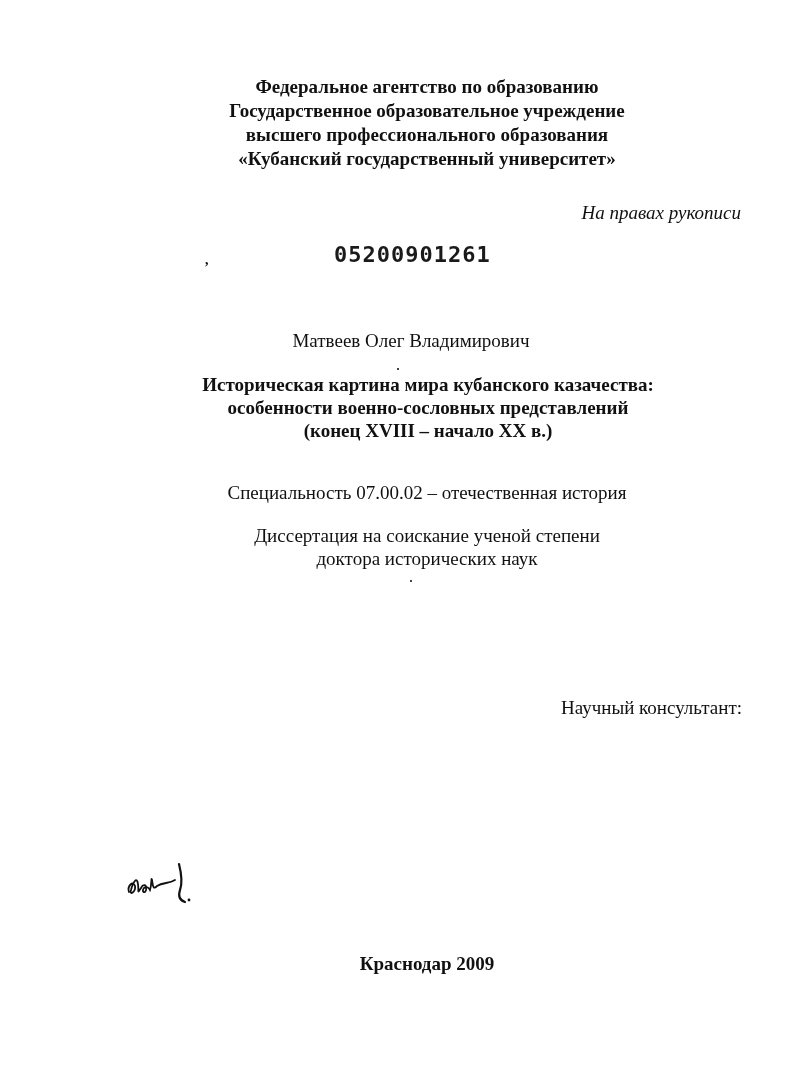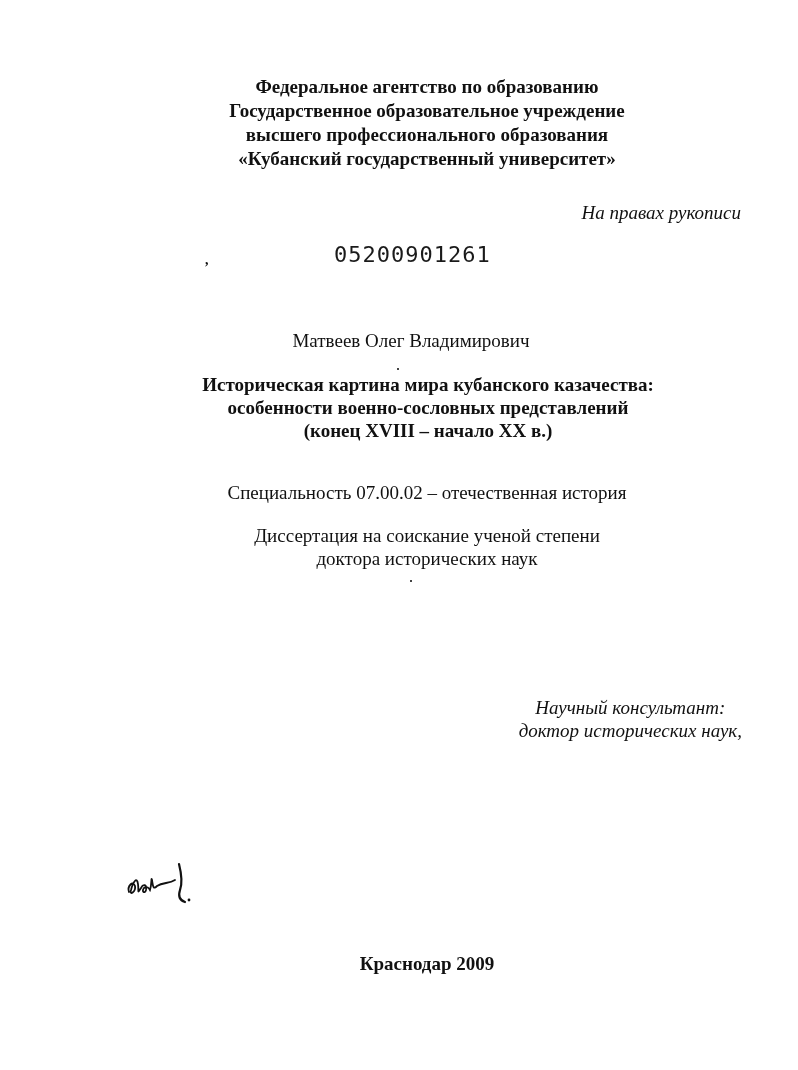--- a/index.html
+++ b/index.html
@@ -39,21 +39,21 @@
     .stamp-dot {
       top: 252px;
       left: 205px;
       font-size: 14px;
       font-weight: bold;
     }
     .code {
       top: 242px;
       left: 334px;
       font-family: "DejaVu Sans Mono", "Liberation Mono", monospace;
-      font-weight: normal;
+      font-weight: bold;
       font-size: 22px;
       letter-spacing: 1px;
       color: #1a1a1a;
     }
     .author {
       top: 330px;
       left: 12px;
       font-size: 19px;
     }
     .title {
@@ -70,24 +70,23 @@
     }
     .diss {
       top: 524px;
       left: 28px;
       font-size: 19px;
       line-height: 23px;
     }
     .consultant {
       top: 696px;
       right: 56px;
-      text-align: center;
+      text-align: left;
       font-size: 19px;
       line-height: 23px;
-      font-style: italic;
     }
     .signature {
       top: 858px;
       left: 125px;
       width: 80px;
       height: 50px;
     }
     .city {
       top: 953px;
       left: 28px;
@@ -123,21 +122,20 @@
 <div class="center-block spec">Специальность 07.00.02 – отечественная история</div>
 
 <div class="center-block diss">
   <div>Диссертация на соискание ученой степени</div>
   <div>доктора исторических наук</div>
 </div>
 <div class="abs speck" style="top:580px; left:410px;"></div>
 
 <div class="abs consultant">
   <div>Научный консультант:</div>
-  <div>доктор исторических наук,</div>
 </div>
 
 <div class="abs signature">
   <svg width="80" height="50" viewBox="0 0 80 50">
     <path d="M4 34 C2 28, 8 22, 10 28 C11 34, 4 38, 6 32 C8 24, 12 18, 13 26 C14 34, 12 36, 16 30 C18 26, 22 26, 21 32 C20 36, 16 34, 19 30 C22 28, 24 30, 25 32 C27 26, 26 18, 27 22 C28 28, 28 32, 32 28 C38 24, 44 26, 50 22" fill="none" stroke="#111" stroke-width="1.8" stroke-linecap="round"></path>
     <path d="M54 6 C56 14, 58 24, 55 32 C53 38, 54 42, 60 44" fill="none" stroke="#111" stroke-width="2.2" stroke-linecap="round"></path>
     <circle cx="64" cy="42" r="1.4" fill="#111"></circle>
   </svg>
 </div>
 

